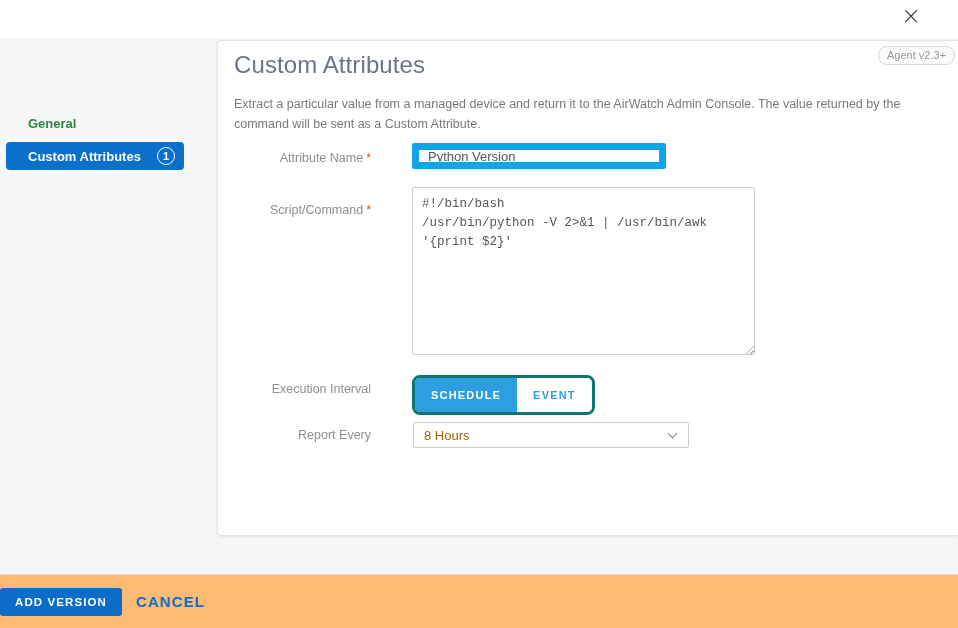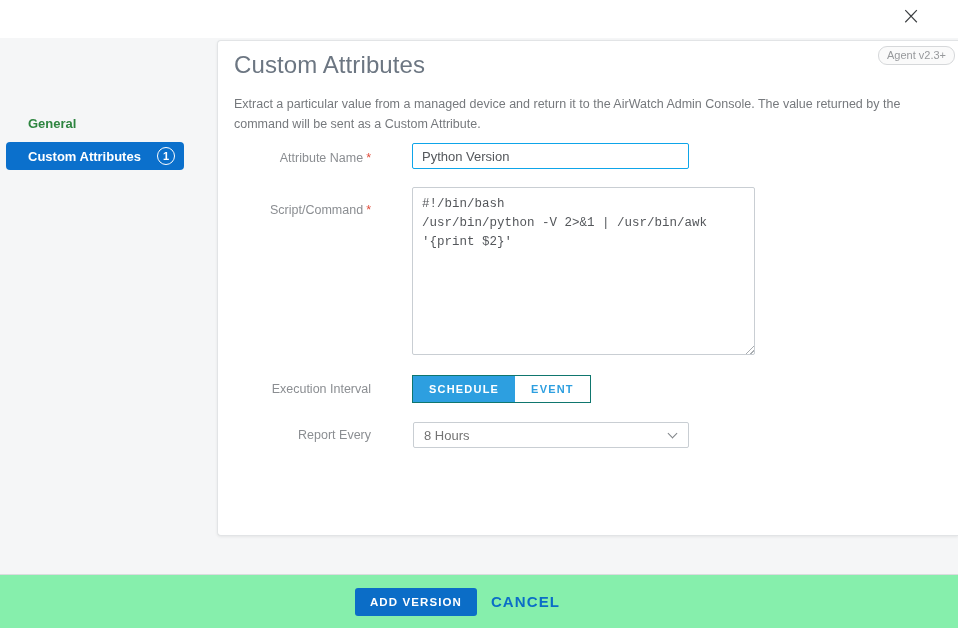--- a/index.html
+++ b/index.html
@@ -75,67 +75,67 @@
     font-size: 12.5px; color: #76797d; line-height: 1.58;
   }
 
   .field-label {
     position: absolute; left: 16px; width: 137px; text-align: right;
     font-size: 12.5px; color: #8b8e92; white-space: nowrap;
   }
   .req { color: #e04b3a; margin-left: 3px; }
 
   .attr-input {
-    position: absolute; left: 194px; top: 102px; width: 277px; height: 26px;
-    border: 1px solid #0ea5e9; border-radius: 2px; background: #fff;
+    position: absolute; left: 194px; top: 102px; width: 254px; height: 26px;
+    border: 7px solid #0ea5e9; border-radius: 2px; background: #fff;
     font-family: inherit; font-size: 13px; color: #54575b; padding: 0 9px; outline: none;
   }
   .script-area {
     position: absolute; left: 194px; top: 146px; width: 343px; height: 168px;
     border: 1px solid #c9ced3; border-radius: 2px; background: #fff;
     font-family: Liberation Mono, monospace; font-size: 12.5px; color: #54575b;
     padding: 7px 9px; line-height: 1.5; resize: none; outline: none; overflow: hidden;
   }
   .resize-handle {
     position: absolute; left: 526px; top: 303px; width: 10px; height: 10px;
     background: repeating-linear-gradient(-45deg, transparent 0 2px, #a9adb1 2px 3px);
     clip-path: polygon(100% 0, 100% 100%, 0 100%);
     cursor: nwse-resize;
   }
 
   .toggle-group {
-    position: absolute; left: 194px; top: 334px; height: 28px;
-    display: flex; border: 1px solid #0f766e; border-radius: 0; overflow: hidden;
+    position: absolute; left: 194px; top: 334px; height: 40px;
+    display: flex; border: 3px solid #0f766e; border-radius: 8px; overflow: hidden;
     background: #fff;
   }
   .toggle-opt {
     font-size: 11px; font-weight: 700; letter-spacing: 1.2px;
     display: flex; align-items: center; justify-content: center;
     padding: 0 16px; cursor: pointer; border: none; background: #fff; color: #2d9fe0;
     font-family: inherit;
   }
   .toggle-opt.selected { background: #2d9fe0; color: #fff; }
 
   .select-box {
     position: absolute; left: 195px; top: 381px; width: 276px; height: 26px;
     border: 1px solid #c9ced3; border-radius: 2px; background: #fff;
     display: flex; align-items: center; cursor: pointer;
   }
-  .select-value { font-size: 13px; color: #737373; margin-left: 10px; flex: 1; }
+  .select-value { font-size: 13px; color: #a16207; margin-left: 10px; flex: 1; }
   .chevron {
     width: 7px; height: 7px; border-right: 1.5px solid #808488; border-bottom: 1.5px solid #808488;
     transform: rotate(45deg); margin-right: 12px; margin-top: -3px;
   }
 
   
   .footer-divider { position: absolute; left: 0; right: 0; top: 574px; height: 1px; background: #dadcde; }
   .footer {
     position: absolute; left: 0; right: 0; top: 575px; bottom: 0;
-    display: flex; align-items: center; justify-content: center;
-    padding-right: 43px; gap: 14px; background: #86efac;
+    display: flex; align-items: center; justify-content: flex-start;
+    padding-right: 43px; gap: 14px; background: #fdba74;
   }
   .btn-primary {
     height: 28px; padding: 0 15px; border: none; border-radius: 3px;
     background: #0b6dc7; color: #fff; font-family: inherit;
     font-size: 11.5px; font-weight: 700; letter-spacing: 1.1px; cursor: pointer;
   }
   .btn-group { display: flex; gap: 5px; }
   .btn-cancel {
     background: none; border: none; color: #0b6dc7; font-family: inherit;
     font-size: 15px; font-weight: 700; letter-spacing: 1.1px; cursor: pointer; padding: 0;

